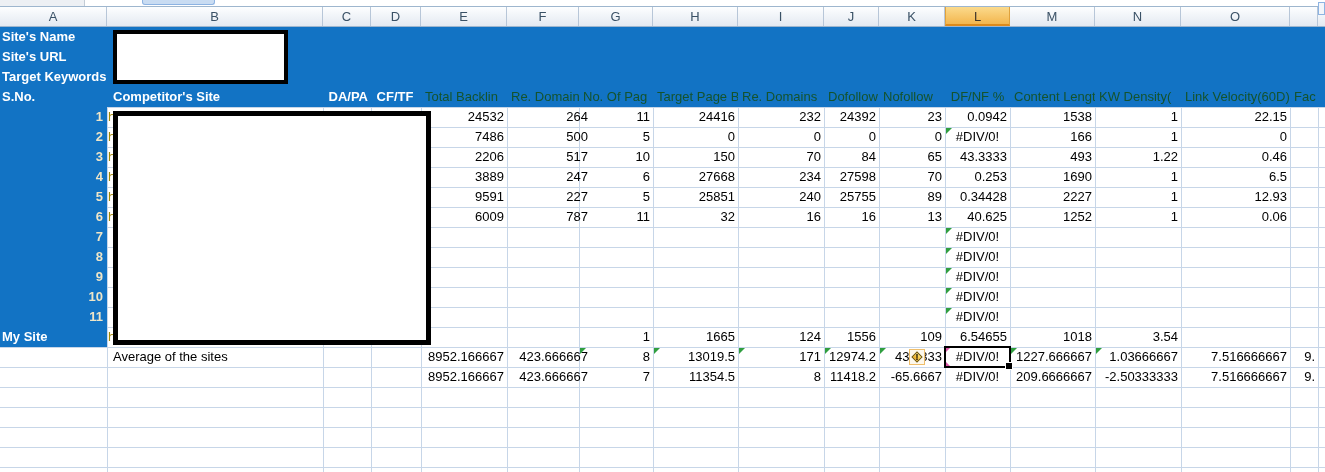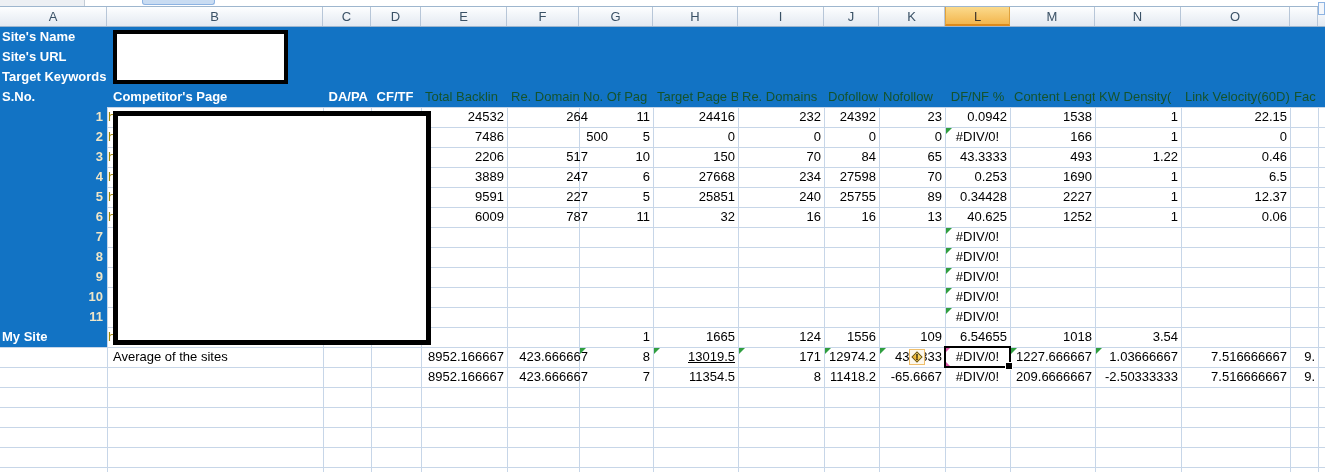--- a/index.html
+++ b/index.html
@@ -133,42 +133,42 @@
       <div class="glh" style="left: 0px; top: 467px; width: 1325px;"></div>
     </div>
 
   <div class="bluep" style="left:0;top:27px;width:1325px;height:80px"></div>
   <div class="bluep" style="left:0;top:107px;width:107px;height:240px"></div>
 
   <div class="blab" style="left:2px;top:27px;width:104px">Site's Name</div>
   <div class="blab" style="left:2px;top:47px;width:104px">Site's URL</div>
   <div class="blab" style="left:2px;top:67px;width:104px">Target Keywords</div>
   <div class="blab" style="left:2px;top:87px;width:104px">S.No.</div>
-  <div class="blab" style="left:113px;top:87px;width:205px">Competitor's Page</div>
+  <div class="blab" style="left:113px;top:87px;width:205px">Competitor's Site</div>
   <div class="blab" style="left:323px;top:87px;width:45px;text-align:right">DA/PA</div>
   <div class="blab" style="left:371px;top:87px;width:48px;text-align:center">CF/TF</div>
   <div class="blab" style="left:2px;top:327px;width:104px">My Site</div>
 
   <div id="cells">
       <div class="sno" style="top: 107px;">1</div>
       <div class="cell cE" style="top: 107px;">24532</div>
       <div class="cell cF" style="top: 107px;">264</div>
       <div class="cell cG" style="top: 107px;">11</div>
       <div class="cell cH" style="top: 107px;">24416</div>
       <div class="cell cI" style="top: 107px;">232</div>
       <div class="cell cJ" style="top: 107px;">24392</div>
       <div class="cell cK" style="top: 107px;">23</div>
       <div class="cell cL" style="top: 107px;">0.0942</div>
       <div class="cell cM" style="top: 107px;">1538</div>
       <div class="cell cN" style="top: 107px;">1</div>
       <div class="cell cO" style="top: 107px;">22.15</div>
       <div class="stub" style="top: 107px;">h</div>
       <div class="sno" style="top: 127px;">2</div>
       <div class="cell cE" style="top: 127px;">7486</div>
-      <div class="cell cF" style="top: 127px; margin-left: 20px;">500</div>
+      <div class="cell cF" style="top: 127px;">500</div>
       <div class="cell cG" style="top: 127px;">5</div>
       <div class="cell cH" style="top: 127px;">0</div>
       <div class="cell cI" style="top: 127px;">0</div>
       <div class="cell cJ" style="top: 127px;">0</div>
       <div class="cell cK" style="top: 127px;">0</div>
       <div class="cell cL err" style="top: 127px;">#DIV/0!</div>
       <div class="cell cM" style="top: 127px;">166</div>
       <div class="cell cN" style="top: 127px;">1</div>
       <div class="cell cO" style="top: 127px;">0</div>
       <div class="tri" style="left: 946px; top: 128px;"></div>
@@ -203,21 +203,21 @@
       <div class="cell cE" style="top: 187px;">9591</div>
       <div class="cell cF" style="top: 187px;">227</div>
       <div class="cell cG" style="top: 187px;">5</div>
       <div class="cell cH" style="top: 187px;">25851</div>
       <div class="cell cI" style="top: 187px;">240</div>
       <div class="cell cJ" style="top: 187px;">25755</div>
       <div class="cell cK" style="top: 187px;">89</div>
       <div class="cell cL" style="top: 187px;">0.34428</div>
       <div class="cell cM" style="top: 187px;">2227</div>
       <div class="cell cN" style="top: 187px;">1</div>
-      <div class="cell cO" style="top: 187px;">12.37</div>
+      <div class="cell cO" style="top: 187px;">12.93</div>
       <div class="stub" style="top: 187px;">h</div>
       <div class="sno" style="top: 207px;">6</div>
       <div class="cell cE" style="top: 207px;">6009</div>
       <div class="cell cF" style="top: 207px;">787</div>
       <div class="cell cG" style="top: 207px;">11</div>
       <div class="cell cH" style="top: 207px;">32</div>
       <div class="cell cI" style="top: 207px;">16</div>
       <div class="cell cJ" style="top: 207px;">16</div>
       <div class="cell cK" style="top: 207px;">13</div>
       <div class="cell cL" style="top: 207px;">40.625</div>
@@ -245,21 +245,21 @@
       <div class="cell cI" style="top: 327px;">124</div>
       <div class="cell cJ" style="top: 327px;">1556</div>
       <div class="cell cK" style="top: 327px;">109</div>
       <div class="cell cL" style="top: 327px;">6.54655</div>
       <div class="cell cM" style="top: 327px;">1018</div>
       <div class="cell cN" style="top: 327px;">3.54</div>
       <div class="stub" style="top: 327px;">h</div>
       <div class="cell cE" style="top: 347px;">8952.166667</div>
       <div class="cell cF" style="top: 347px;">423.666667</div>
       <div class="cell cG" style="top: 347px;">8</div>
-      <div class="cell cH" style="top: 347px; text-decoration: underline;">13019.5</div>
+      <div class="cell cH" style="top: 347px;">13019.5</div>
       <div class="cell cI" style="top: 347px;">171</div>
       <div class="cell cJ" style="top: 347px;">12974.2</div>
       <div class="cell cK" style="top: 347px;">43.3333</div>
       <div class="cell cL err" style="top: 347px;">#DIV/0!</div>
       <div class="cell cM" style="top: 347px;">1227.666667</div>
       <div class="cell cN" style="top: 347px;">1.03666667</div>
       <div class="cell cO" style="top: 347px;">7.516666667</div>
       <div class="tri" style="left: 580px; top: 348px;"></div>
       <div class="tri" style="left: 654px; top: 348px;"></div>
       <div class="tri" style="left: 739px; top: 348px;"></div>

